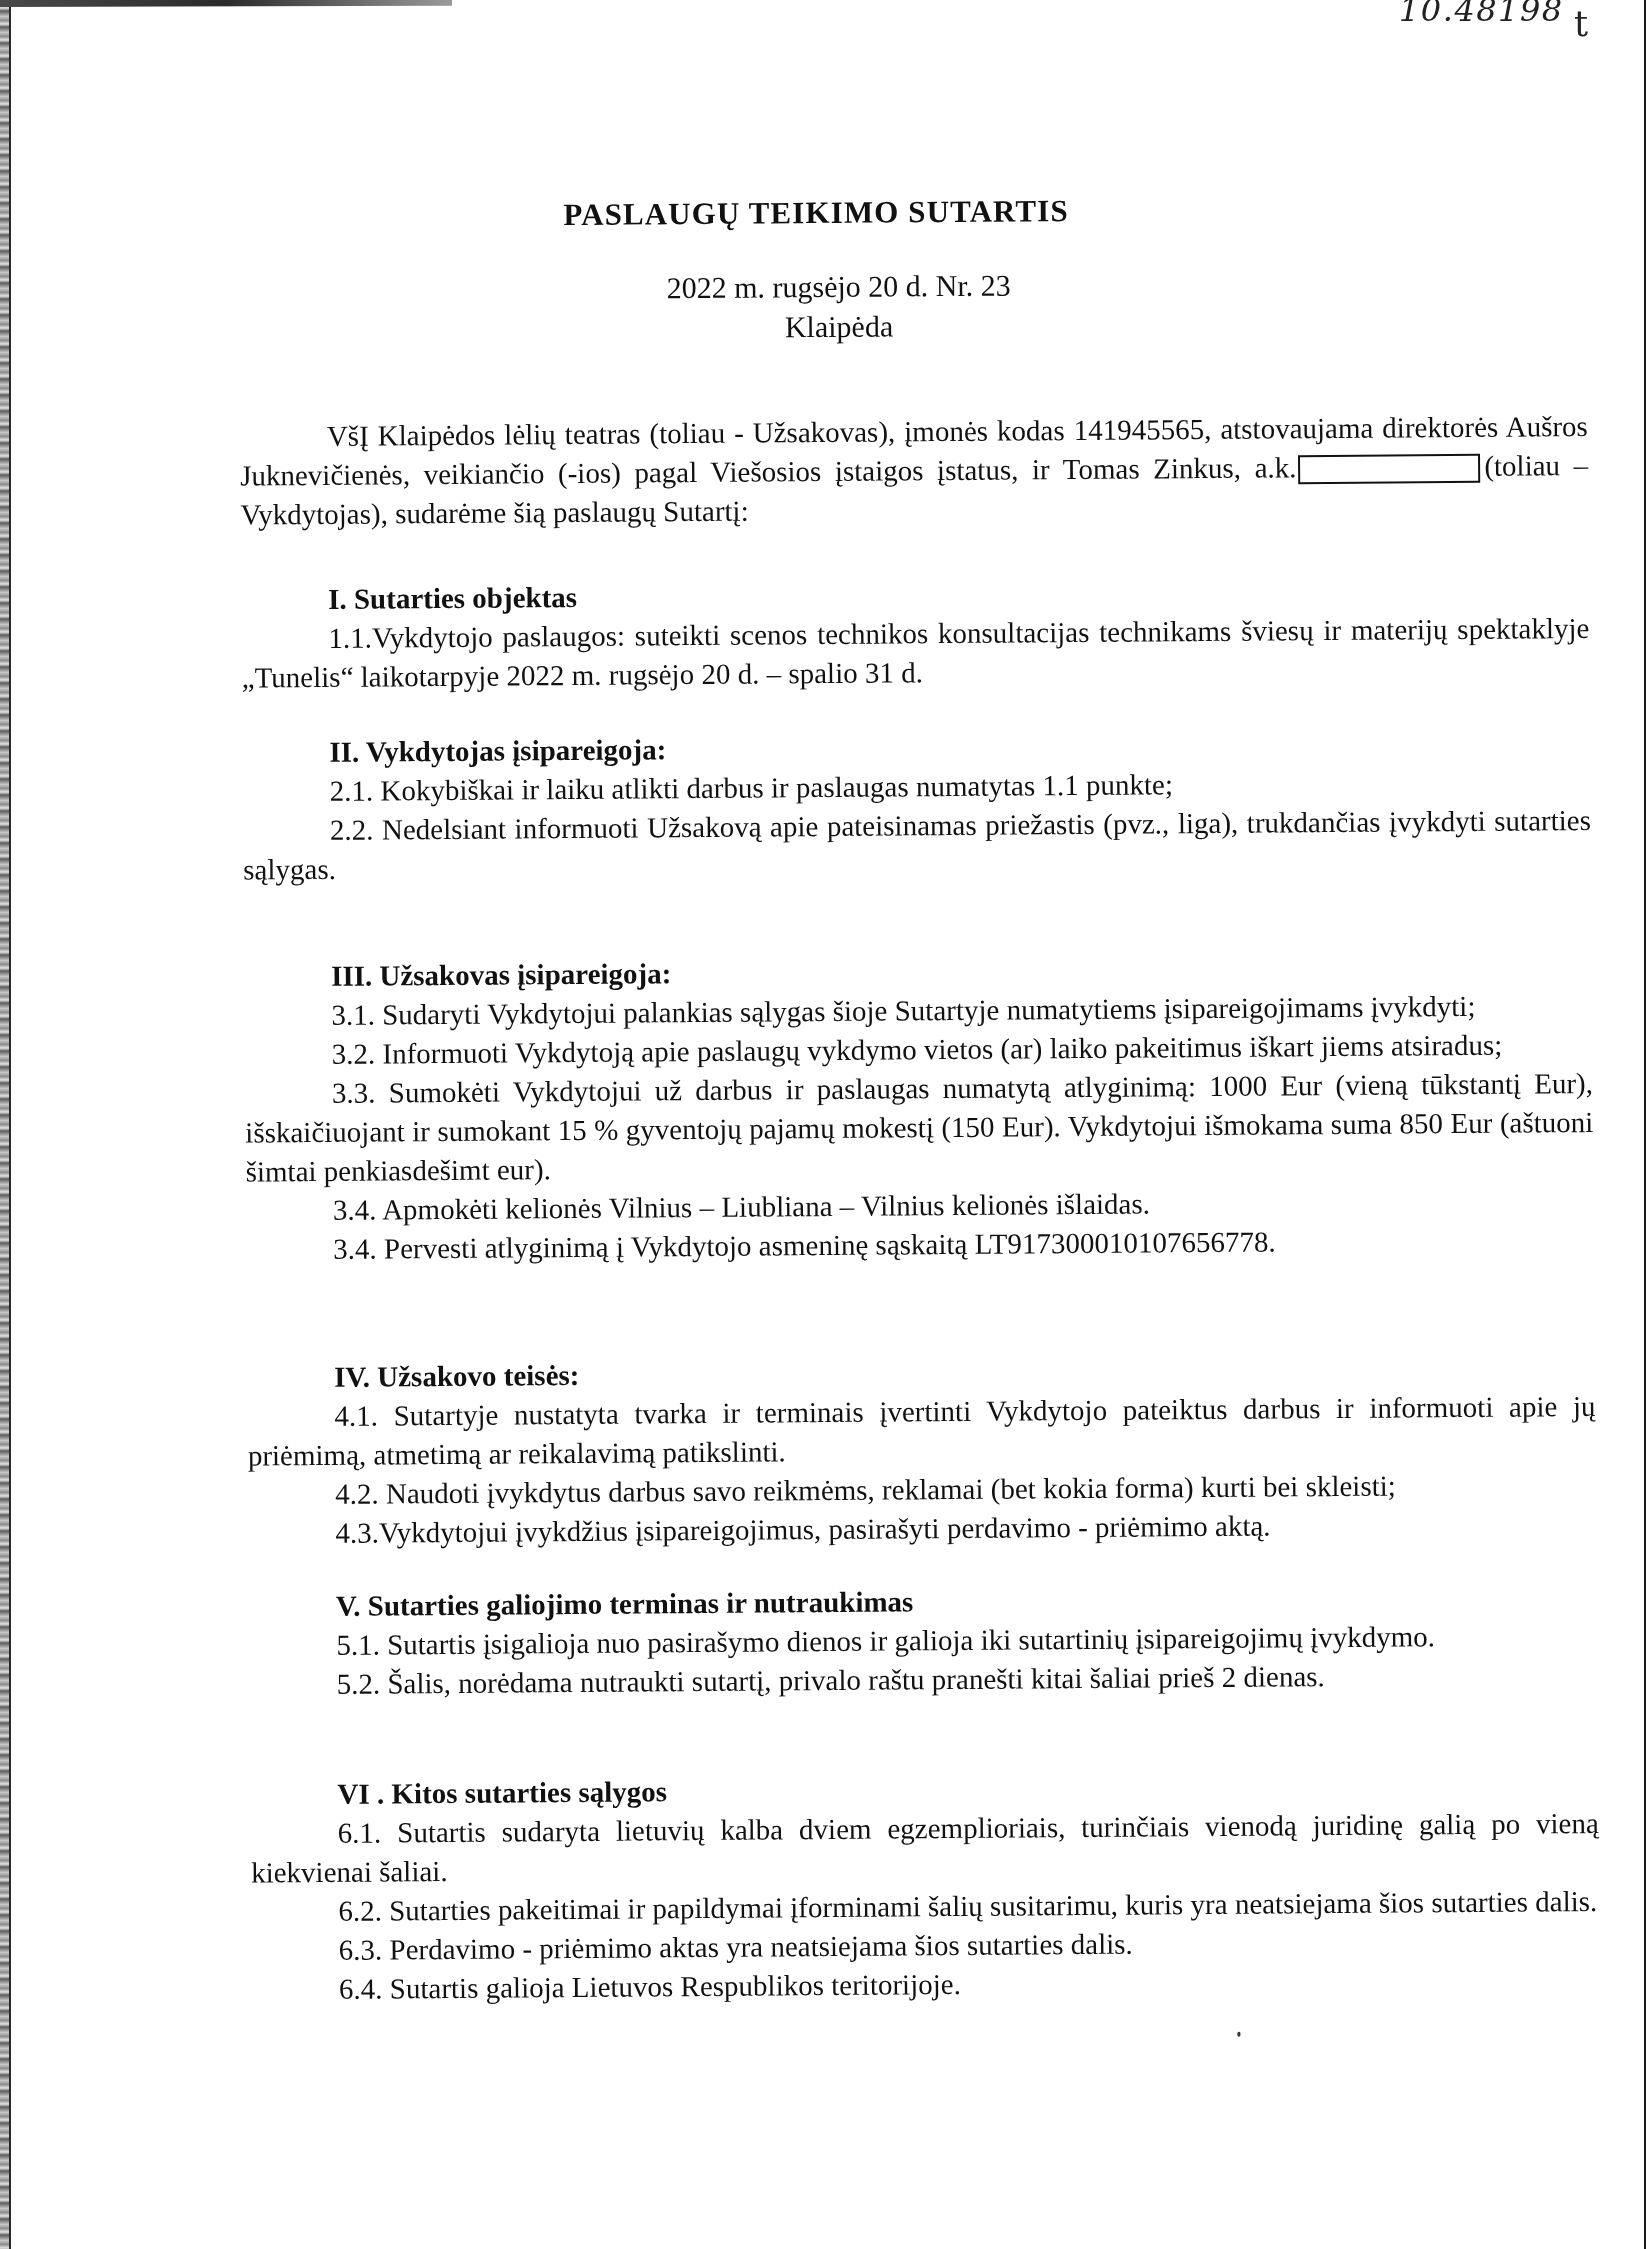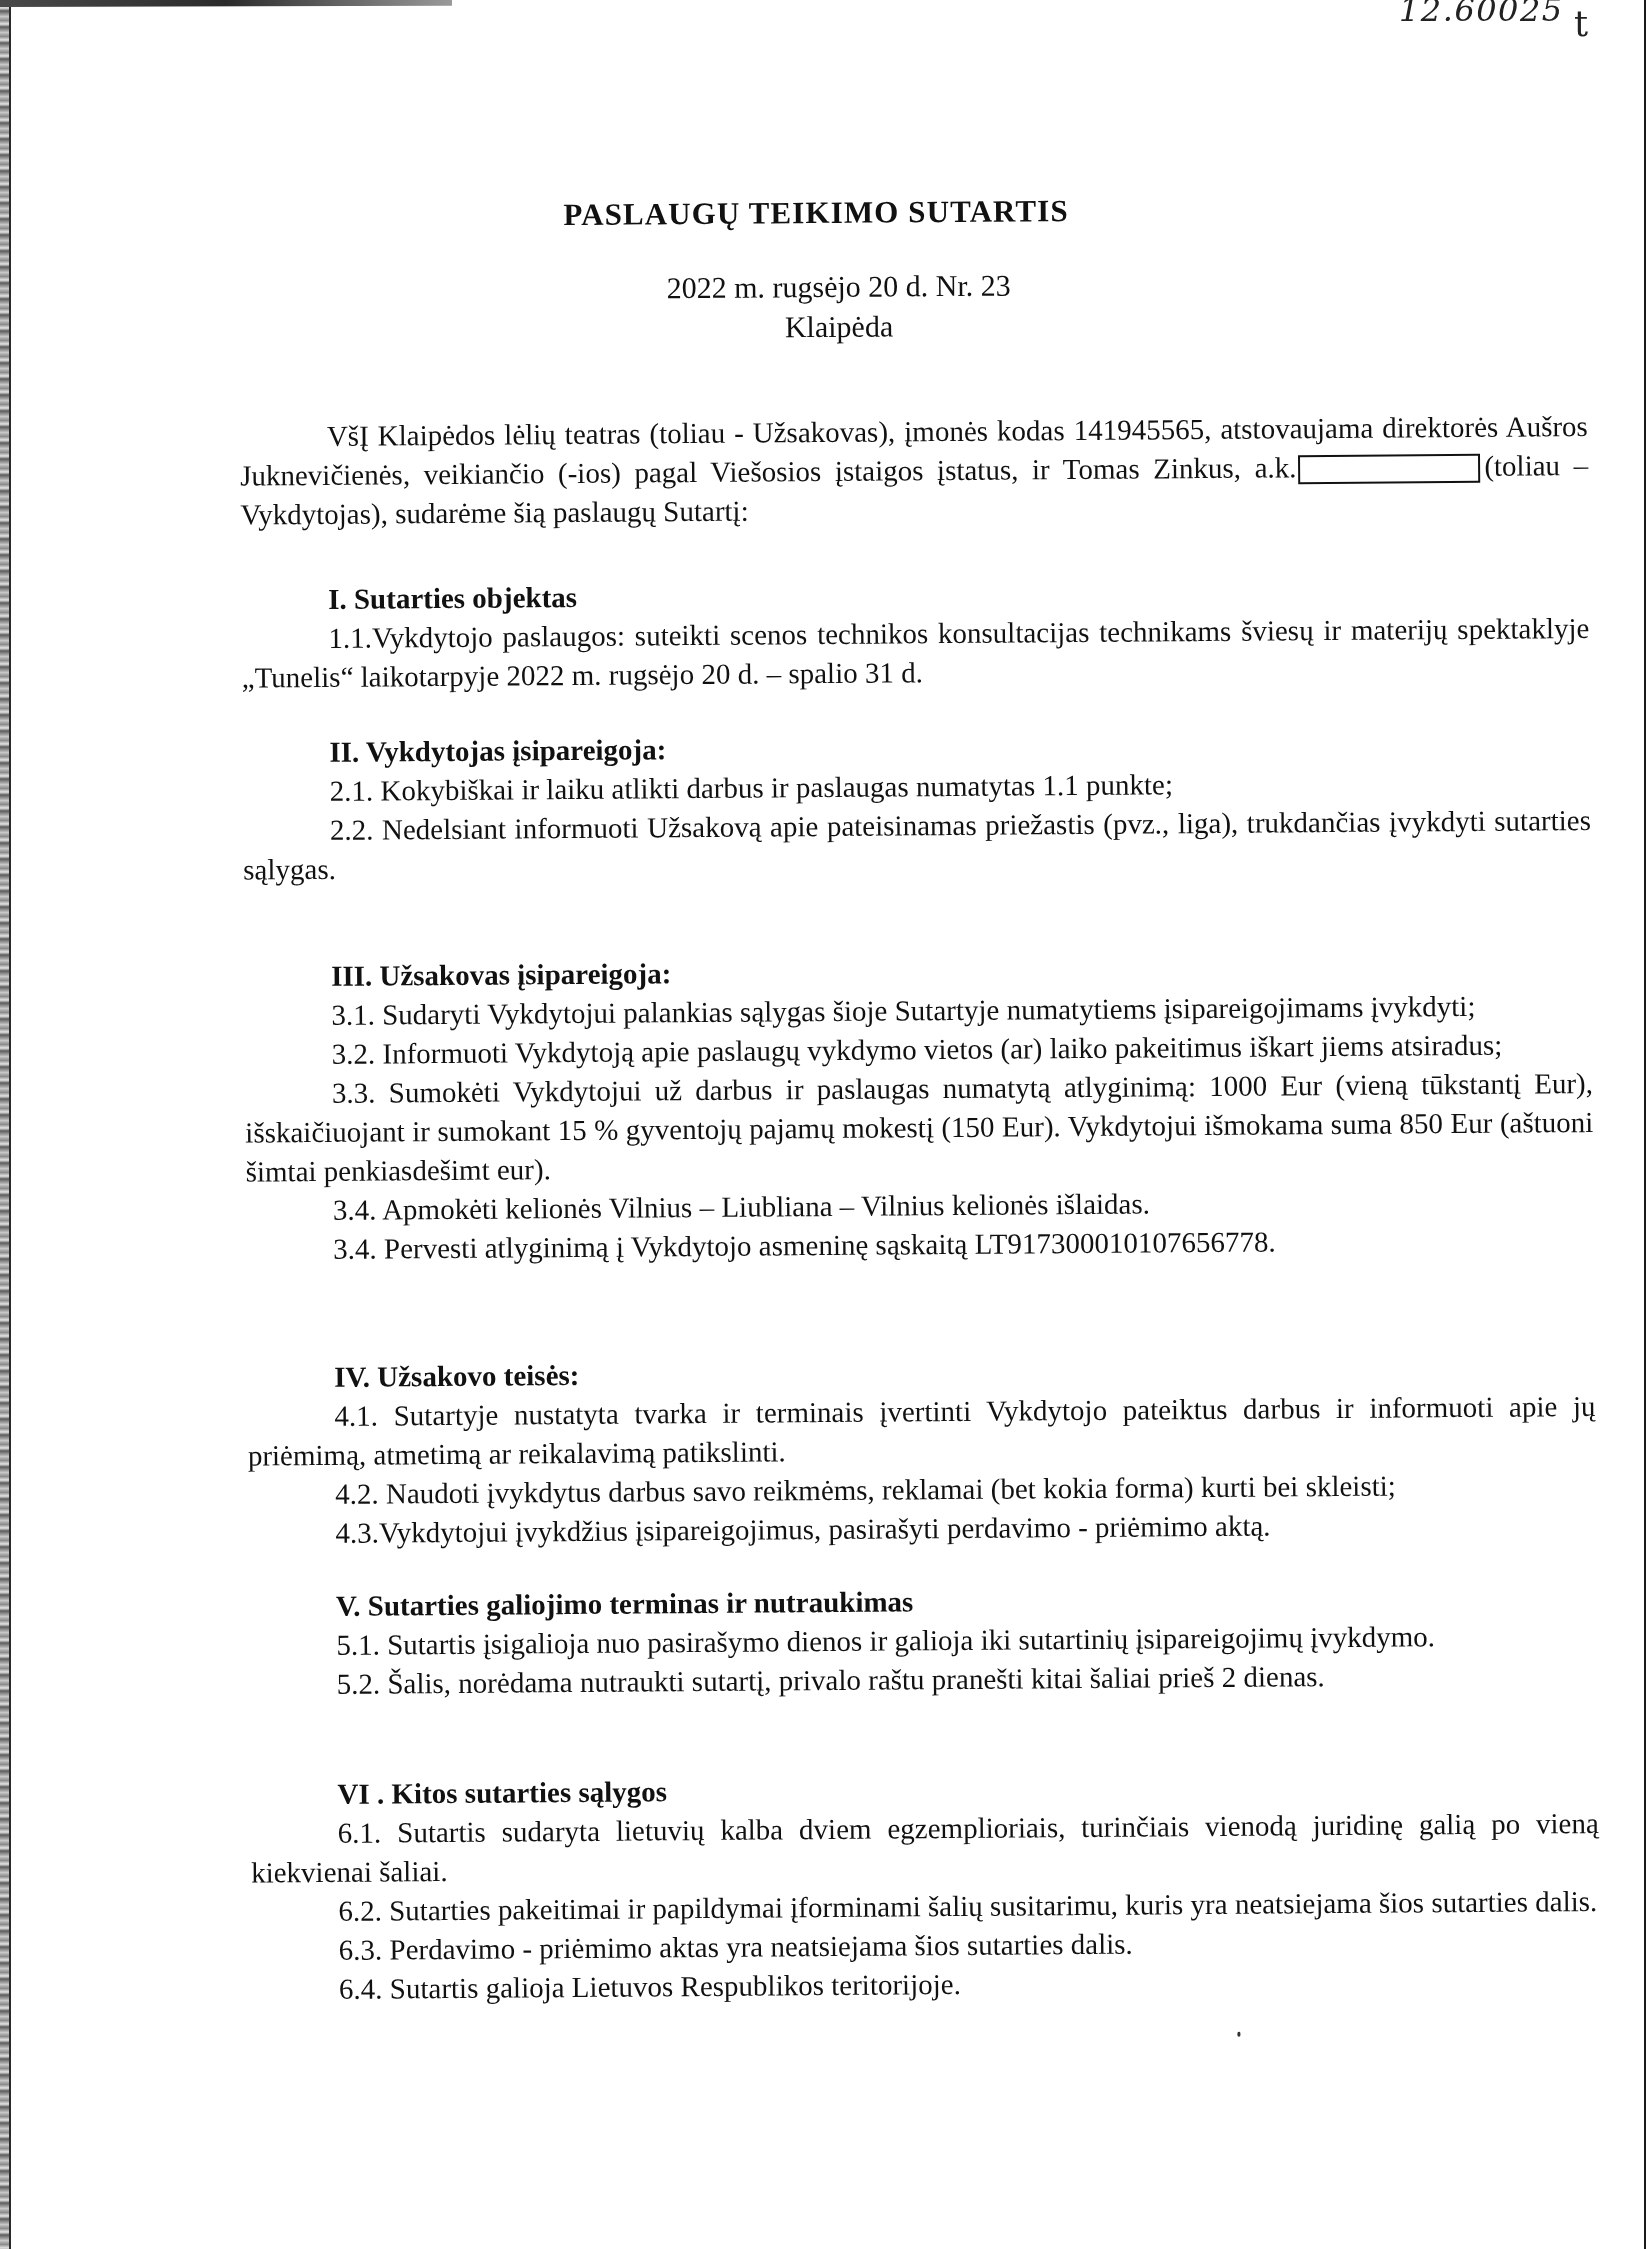--- a/index.html
+++ b/index.html
@@ -139,21 +139,21 @@
     }
   </style>
 </head>
 <body>
 
 <div class="scan-left-edge"></div>
 <div class="scan-left-line"></div>
 <div class="scan-top-edge"></div>
 <div class="scan-right-line"></div>
 
-<div class="handwriting">12.60025</div>
+<div class="handwriting">10.48198</div>
 <div class="handwriting-mark">t</div>
 
 <div class="page">
 
   <div class="title">PASLAUGŲ TEIKIMO SUTARTIS</div>
   <div class="date-line">2022 m. rugsėjo 20 d. Nr. 23</div>
   <div class="city-line">Klaipėda</div>
 
   <div class="body-text" style="top:413px;">
     <p class="para indent"><span>VšĮ Klaipėdos lėlių teatras (toliau - Užsakovas), įmonės kodas 141945565, atstovaujama direktorės Aušros Juknevičienės, veikiančio (-ios) pagal Viešosios įstaigos įstatus, ir Tomas Zinkus, a.k.</span><span class="ak-box"></span><span>(toliau – Vykdytojas), sudarėme šią paslaugų Sutartį:</span></p>

